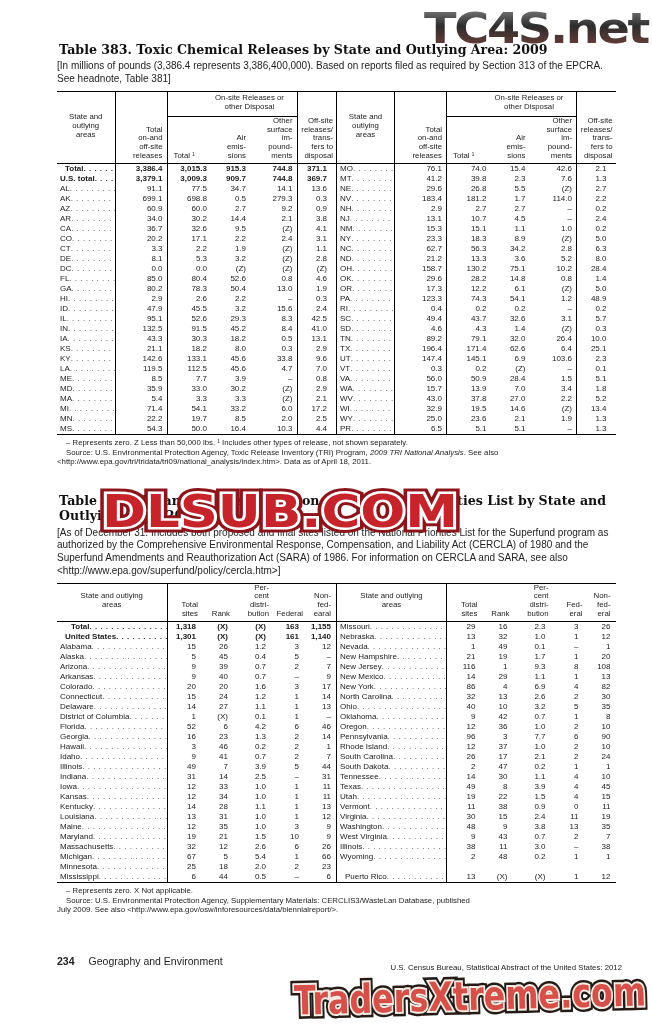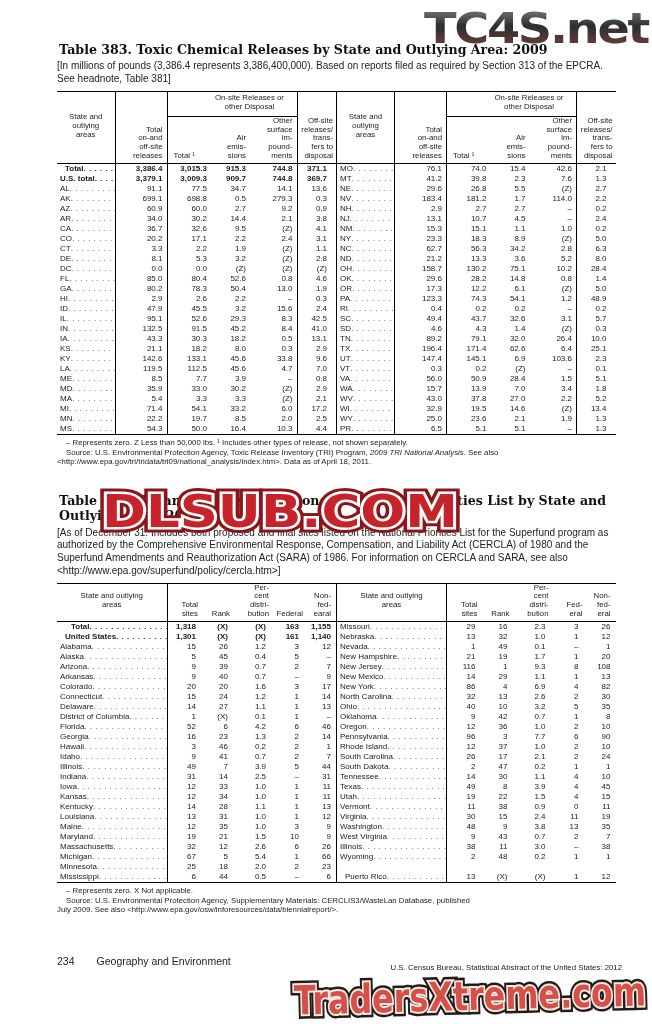--- a/index.html
+++ b/index.html
@@ -58,21 +58,21 @@
 
   .footnotes { margin-top:3px; font-size:7.8px; line-height:1.24; color:#222; }
   .fl.ind { padding-left:9px; }
   .fl em { font-style:italic; }
 
   .gap { height:26px; }
   .ttl2 { width:548px; }
   .hn384 { width:558px; }
 
   .pgfoot { position:absolute; left:57px; top:955px; font-size:10.5px; color:#222; }
-  .pgfoot .n { margin-right:22px; }
+  .pgfoot .n { margin-right:14px;font-weight:bold; }
   .census { position:absolute; top:963px; right:30px; font-size:7.8px; color:#222; }
 
   .wm { position:absolute; pointer-events:none; }
   #wm-top { top:2px; right:0px; }
   #wm-mid { top:480px; left:90px; }
   #wm-bot { top:968px; left:288px; }
 </style>
 </head>
 <body>
 

